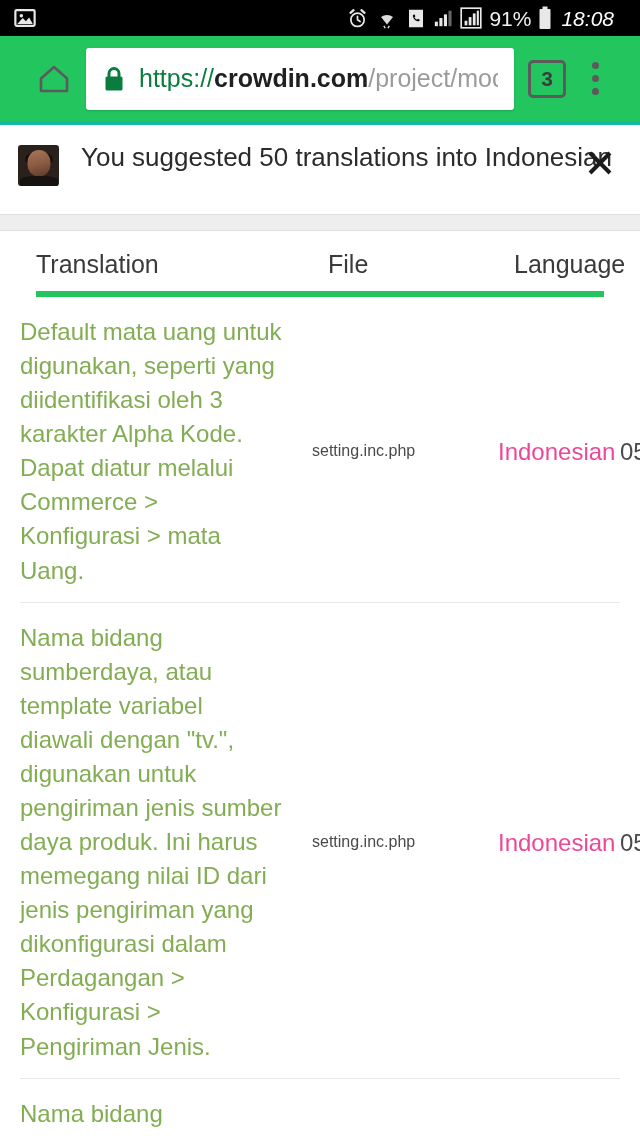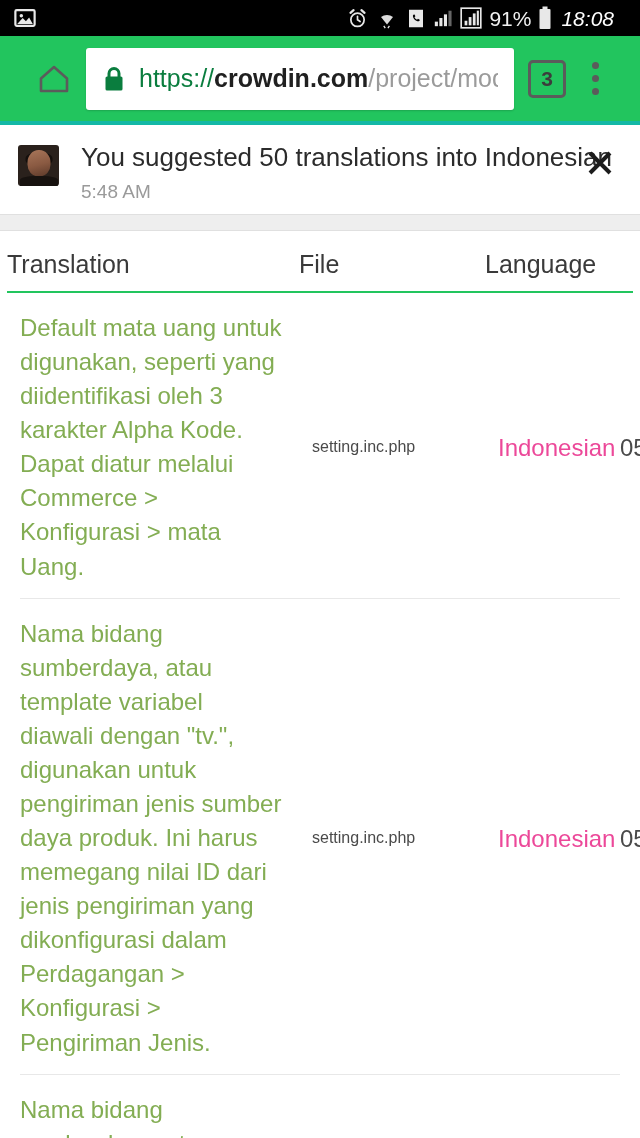--- a/index.html
+++ b/index.html
@@ -223,22 +223,22 @@
   .table-wrap {
     background: #ffffff;
     padding: 0;
   }
   .t-row {
     display: flex;
     align-items: flex-start;
     padding: 0;
   }
   .t-head {
-    border-bottom: 2px solid #22c55e;
-    margin: 0 7px;
+    border-bottom: 6px solid #22c55e;
+    margin: 0 36px;
     padding: 21px 0 14px 0;
   }
   .t-head .cell {
     font-size: 25px;
     color: #3a3a3a;
     line-height: 1;
   }
   .c-translation { width: 292px; flex: none; box-sizing: border-box; padding-right: 16px; }
   .c-file        { width: 186px; flex: none; box-sizing: border-box; padding-right: 10px; }
   .c-language    { width: 122px; flex: none; box-sizing: border-box; }
@@ -374,21 +374,20 @@
 </div>
 
 <div class="notification">
   <div class="avatar">
     <div class="hair"></div>
     <div class="face"></div>
     <div class="body"></div>
   </div>
   <div class="notif-text">
     <div class="notif-title">You suggested 50 translations into Indonesian</div>
-    <div class="notif-time">5:48 AM</div>
   </div>
   <div class="close-x">
     <svg width="30" height="30" viewBox="0 0 30 30">
       <path d="M5 5 L25 25 M25 5 L5 25" stroke="#1c1c1c" stroke-width="4" stroke-linecap="butt"></path>
     </svg>
   </div>
 </div>
 
 <div class="band"></div>
 

